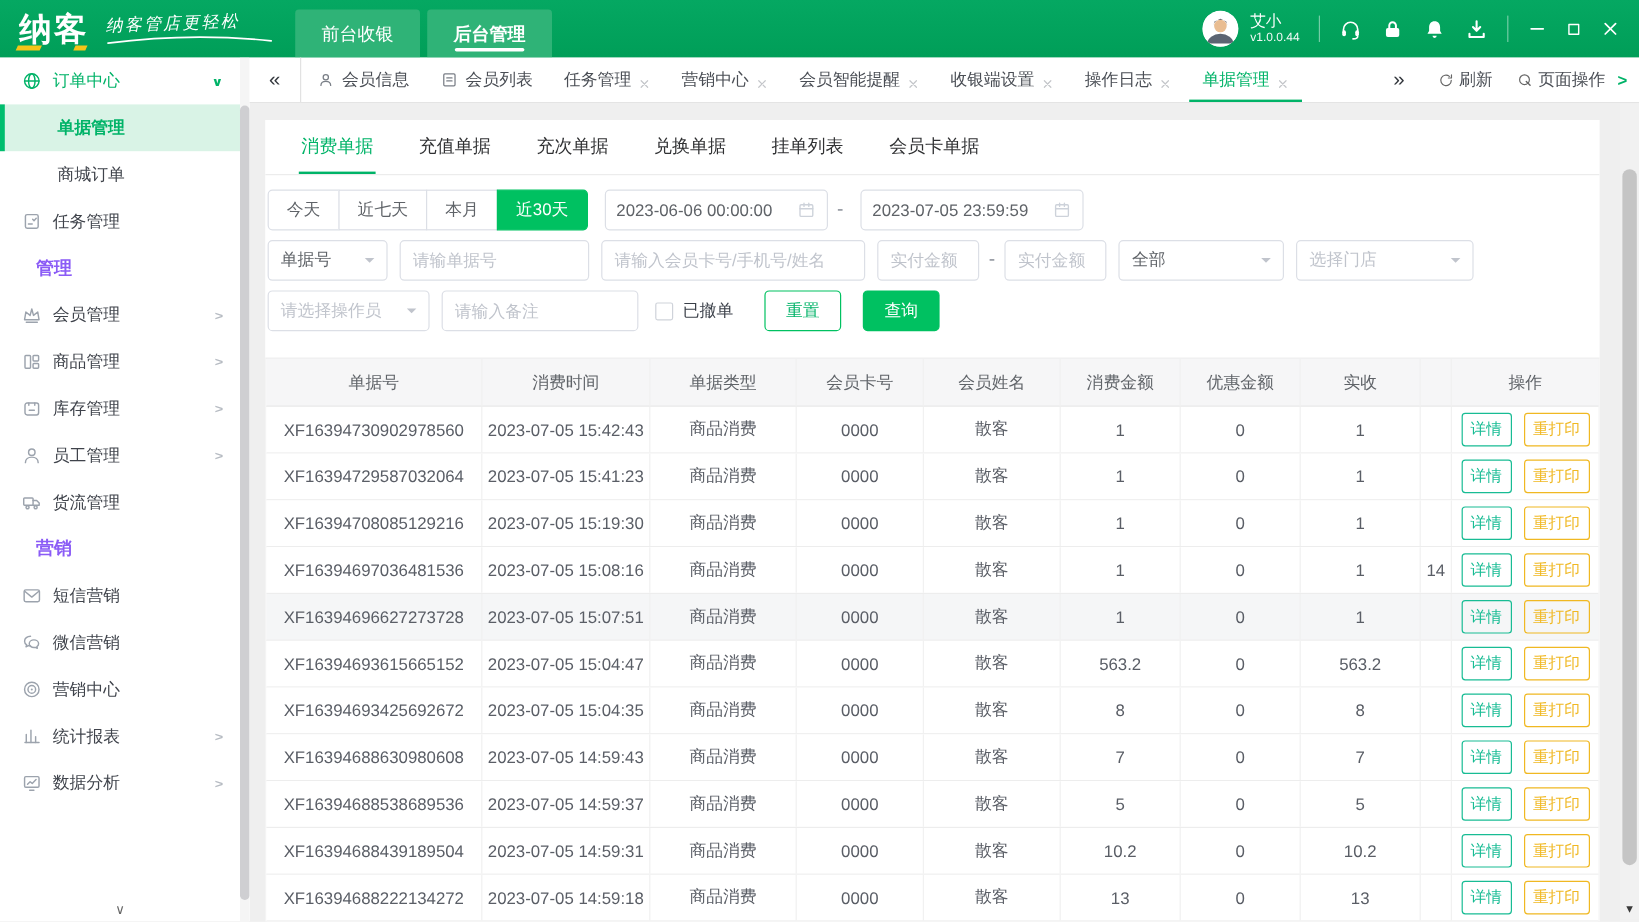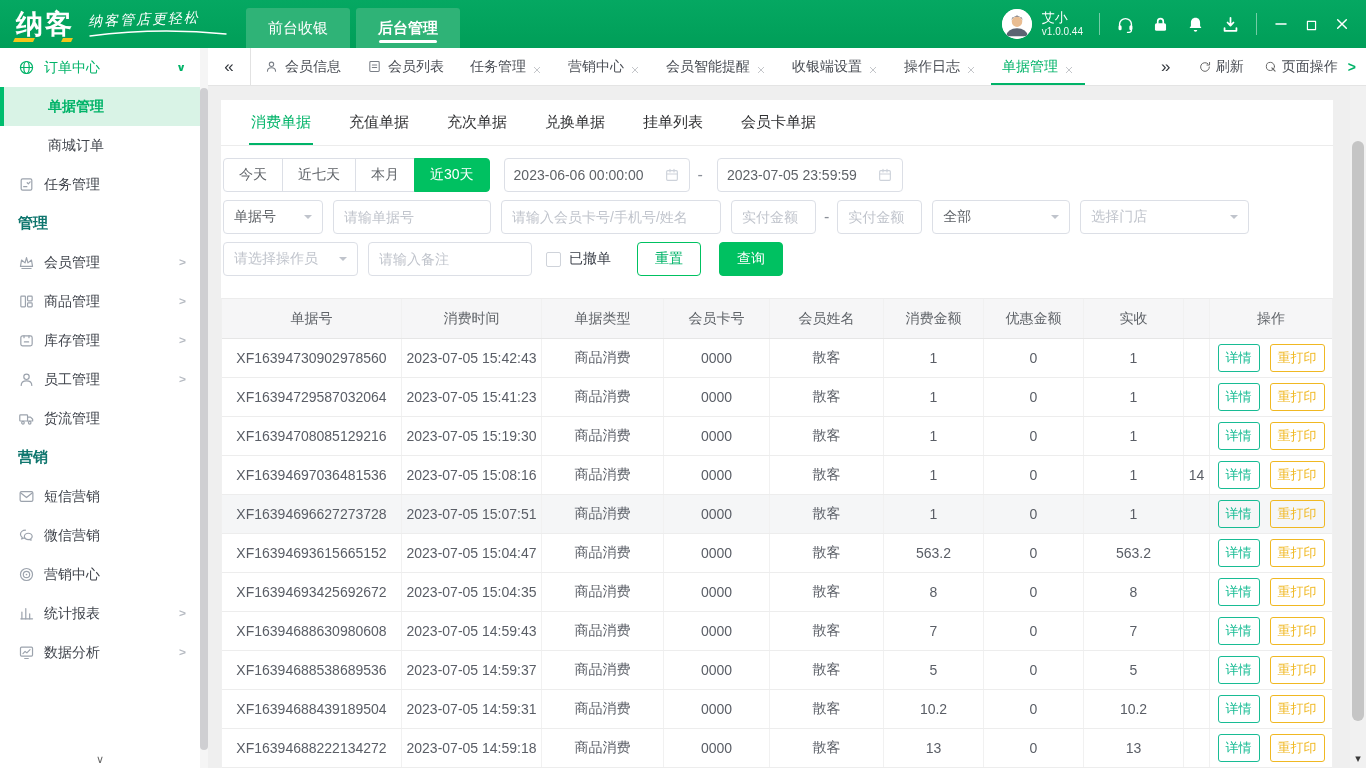--- a/index.html
+++ b/index.html
@@ -38,21 +38,21 @@
   .sidebar{flex:0 0 208px;width:208px;background:#fff;position:relative;overflow:hidden;}
   .side-list{padding-right:8px;}
   .side-item{height:39px;display:flex;align-items:center;padding:0 14px 0 18px;font-size:14px;color:#3F434B;cursor:pointer;}
   .side-item .s-icon{width:17px;height:17px;margin-right:9px;color:#9CA3AD;flex:0 0 17px;}
   .side-item .s-icon svg{width:100%;height:100%;}
   .side-item .s-chevron{margin-left:auto;font-size:12px;font-weight:bold;color:#B6BBC2;transform:scaleY(.85);}
   .side-item.active{color:var(--green-text);}
   .side-item.active .s-icon,.side-item.active .s-chevron{color:var(--green-text);}
   .side-item.child{padding-left:48px;}
   .side-item.child.selected{background:#D9F3E6;border-left:4px solid #00BD6E;padding-left:44px;color:var(--green-text);font-weight:bold;}
-  .side-item.section{font-weight:bold;font-size:15px;color:#0f766e;cursor:default;}
+  .side-item.section{font-weight:bold;font-size:15px;color:#8b5cf6;cursor:default;margin-left:12px;}
   .side-scroll{position:absolute;right:0;top:0;bottom:0;width:8px;background:#F5F5F5;}
   .side-thumb{position:absolute;top:40px;bottom:18px;left:0;width:8px;background:#CFCFD2;border-radius:4px;}
   .side-more{position:absolute;bottom:0;left:0;right:8px;height:16px;text-align:center;font-size:11px;color:#666;line-height:14px;}
   
   .main{flex:1;display:flex;flex-direction:column;min-width:0;position:relative;}
   
   .tabstrip{flex:0 0 38px;height:38px;background:#fff;border-bottom:1px solid #E4E4E4;display:flex;align-items:stretch;}
   .ts-nav{width:42px;display:flex;align-items:center;justify-content:center;font-size:17px;color:#33373D;cursor:pointer;}
   .ts-sep{width:1px;background:#E2E2E2;margin:0;}
   .ts-tabs{display:flex;align-items:stretch;overflow:hidden;flex:1;}
@@ -451,21 +451,21 @@
               </div>
               <input class="inp ml10" style="width: 158px;" placeholder="请输单据号">
               <input class="inp ml10" style="width: 220px;" placeholder="请输入会员卡号/手机号/姓名">
               <input class="inp ml10" style="width: 85px;" placeholder="实付金额">
               <span class="dash2">-</span>
               <input class="inp" style="width: 85px;" placeholder="实付金额">
               <div class="sel ml10" style="width:138px">
                 <span class="val">全部</span>
                   <span class="caret"></span>
               </div>
-              <div class="sel ml10" style="width:169px">
+              <div class="sel ml10" style="width:148px">
                 <span class="ph">选择门店</span>
                   <span class="caret"></span>
               </div>
             </div>
 
             <div class="f-row">
               <div class="sel" style="width:135px">
                 <span class="ph">请选择操作员</span>
                   <span class="caret"></span>
               </div>

